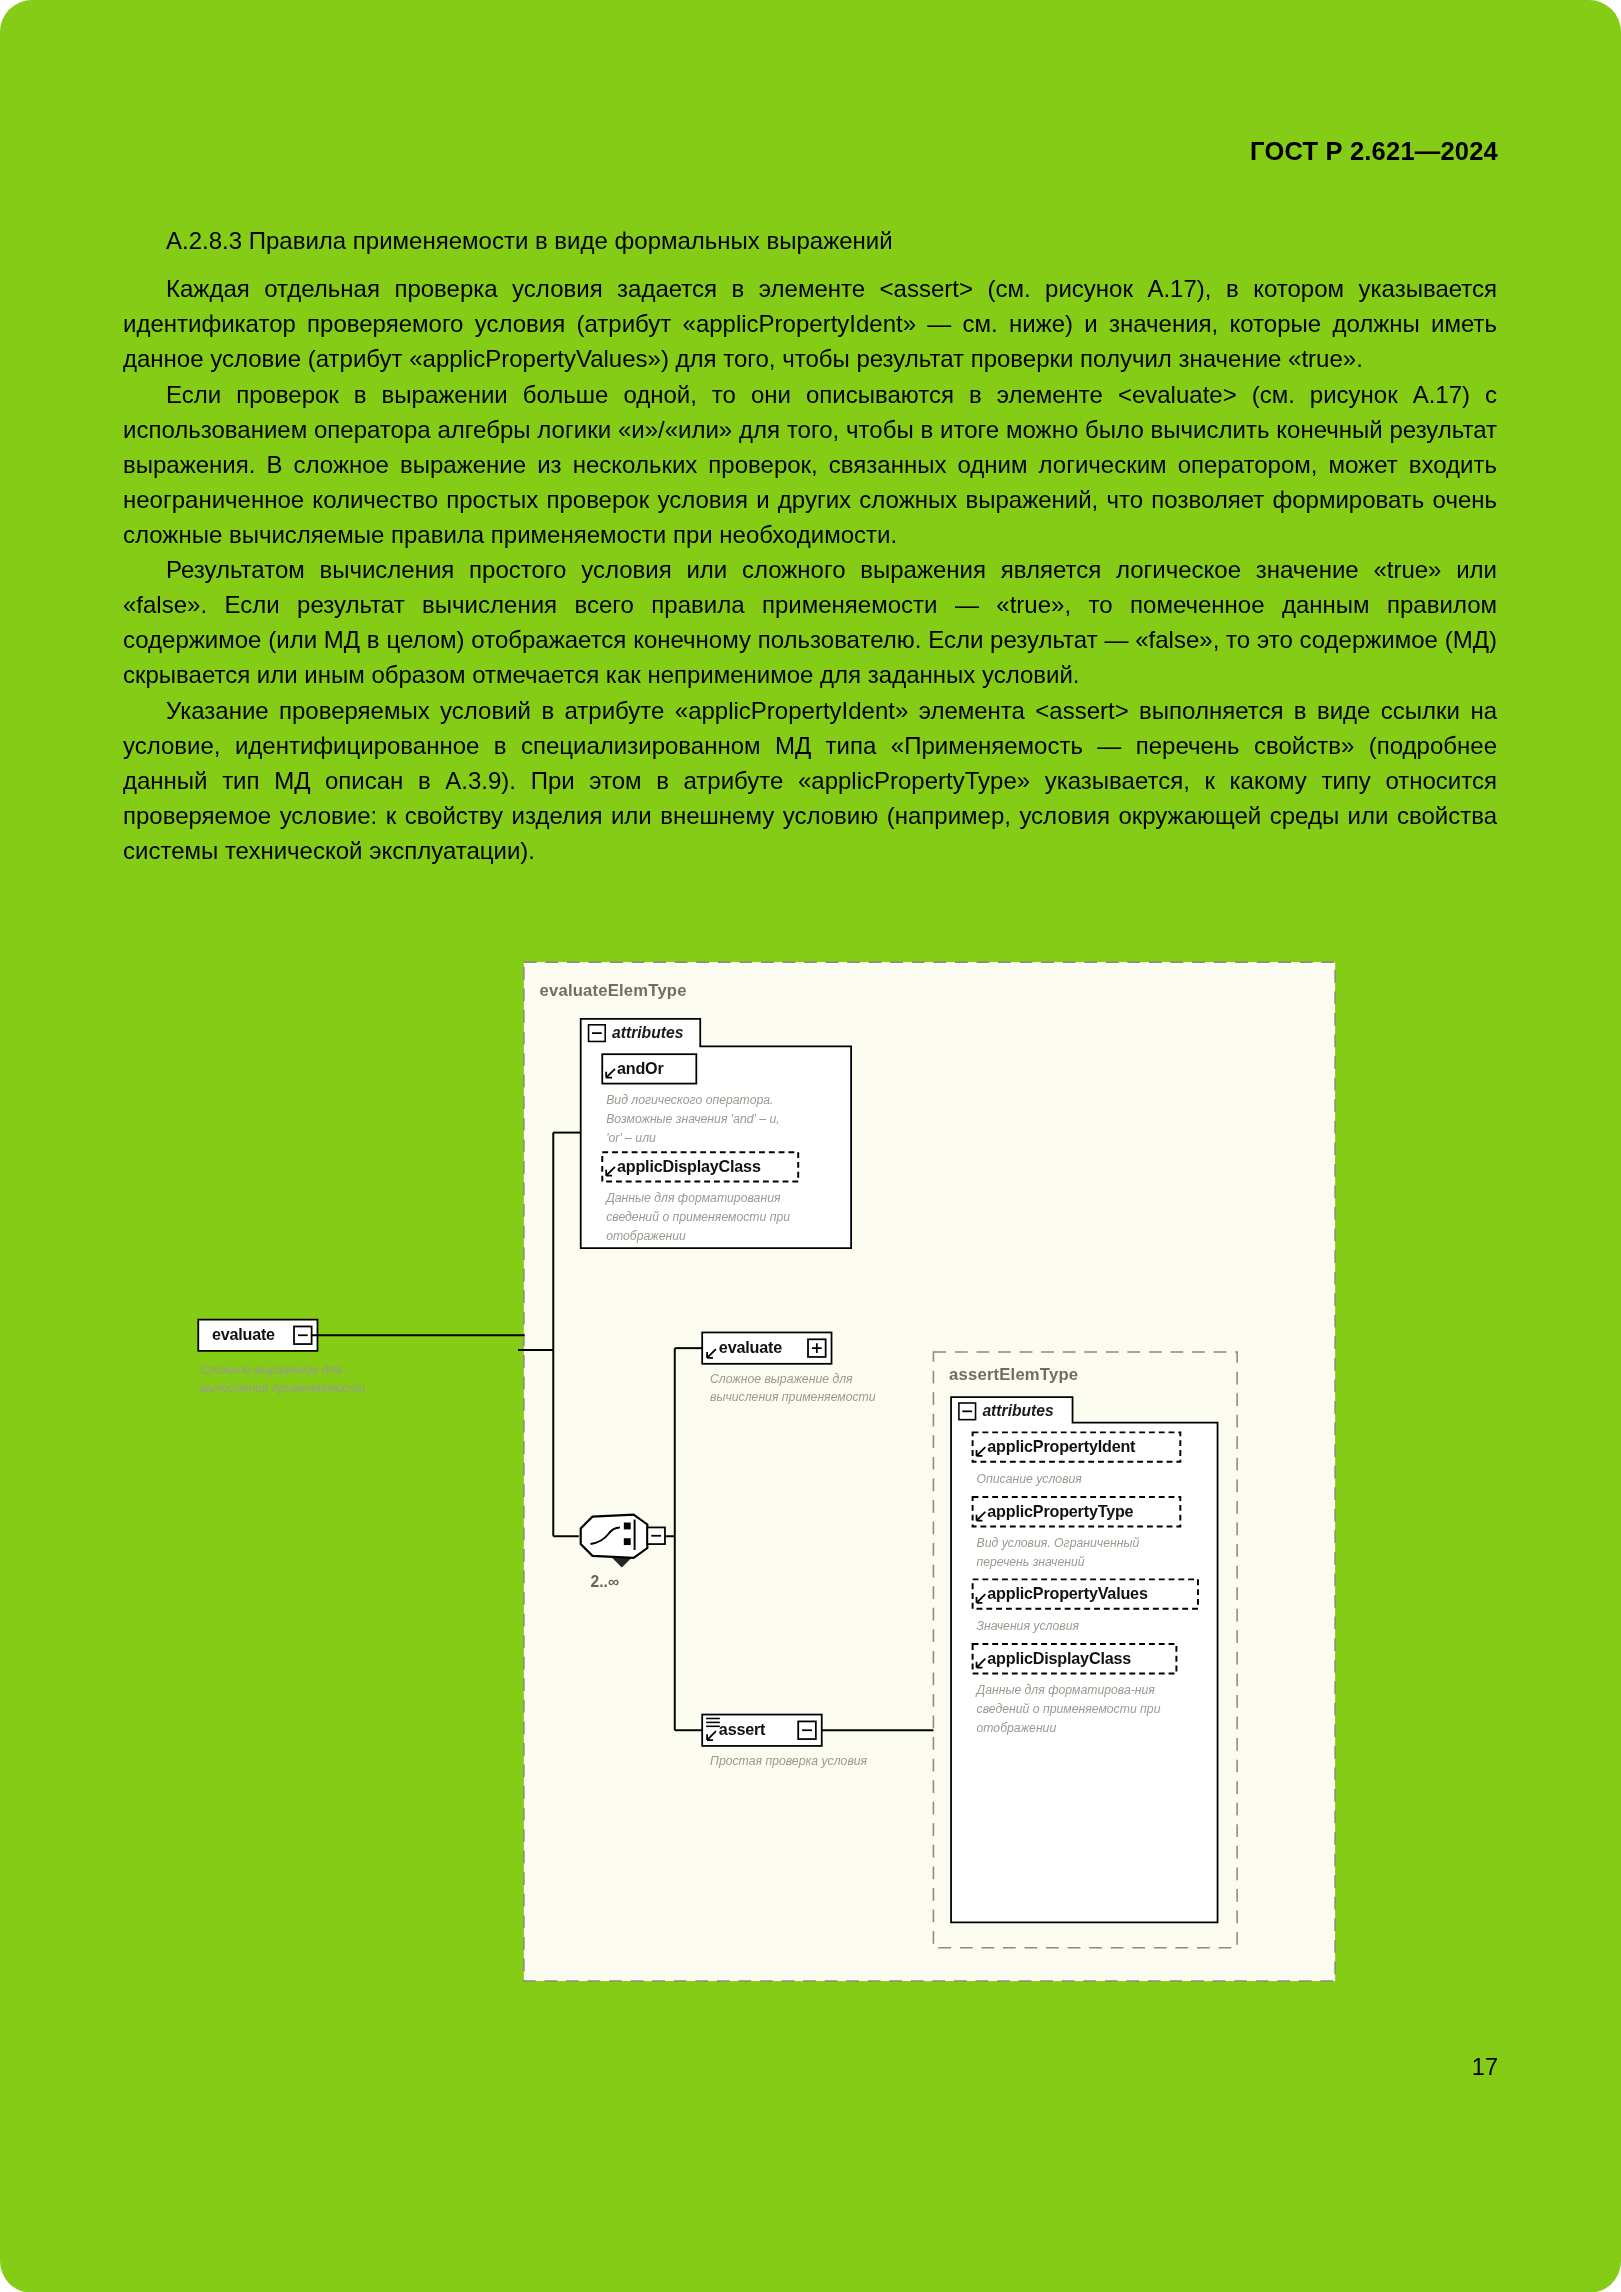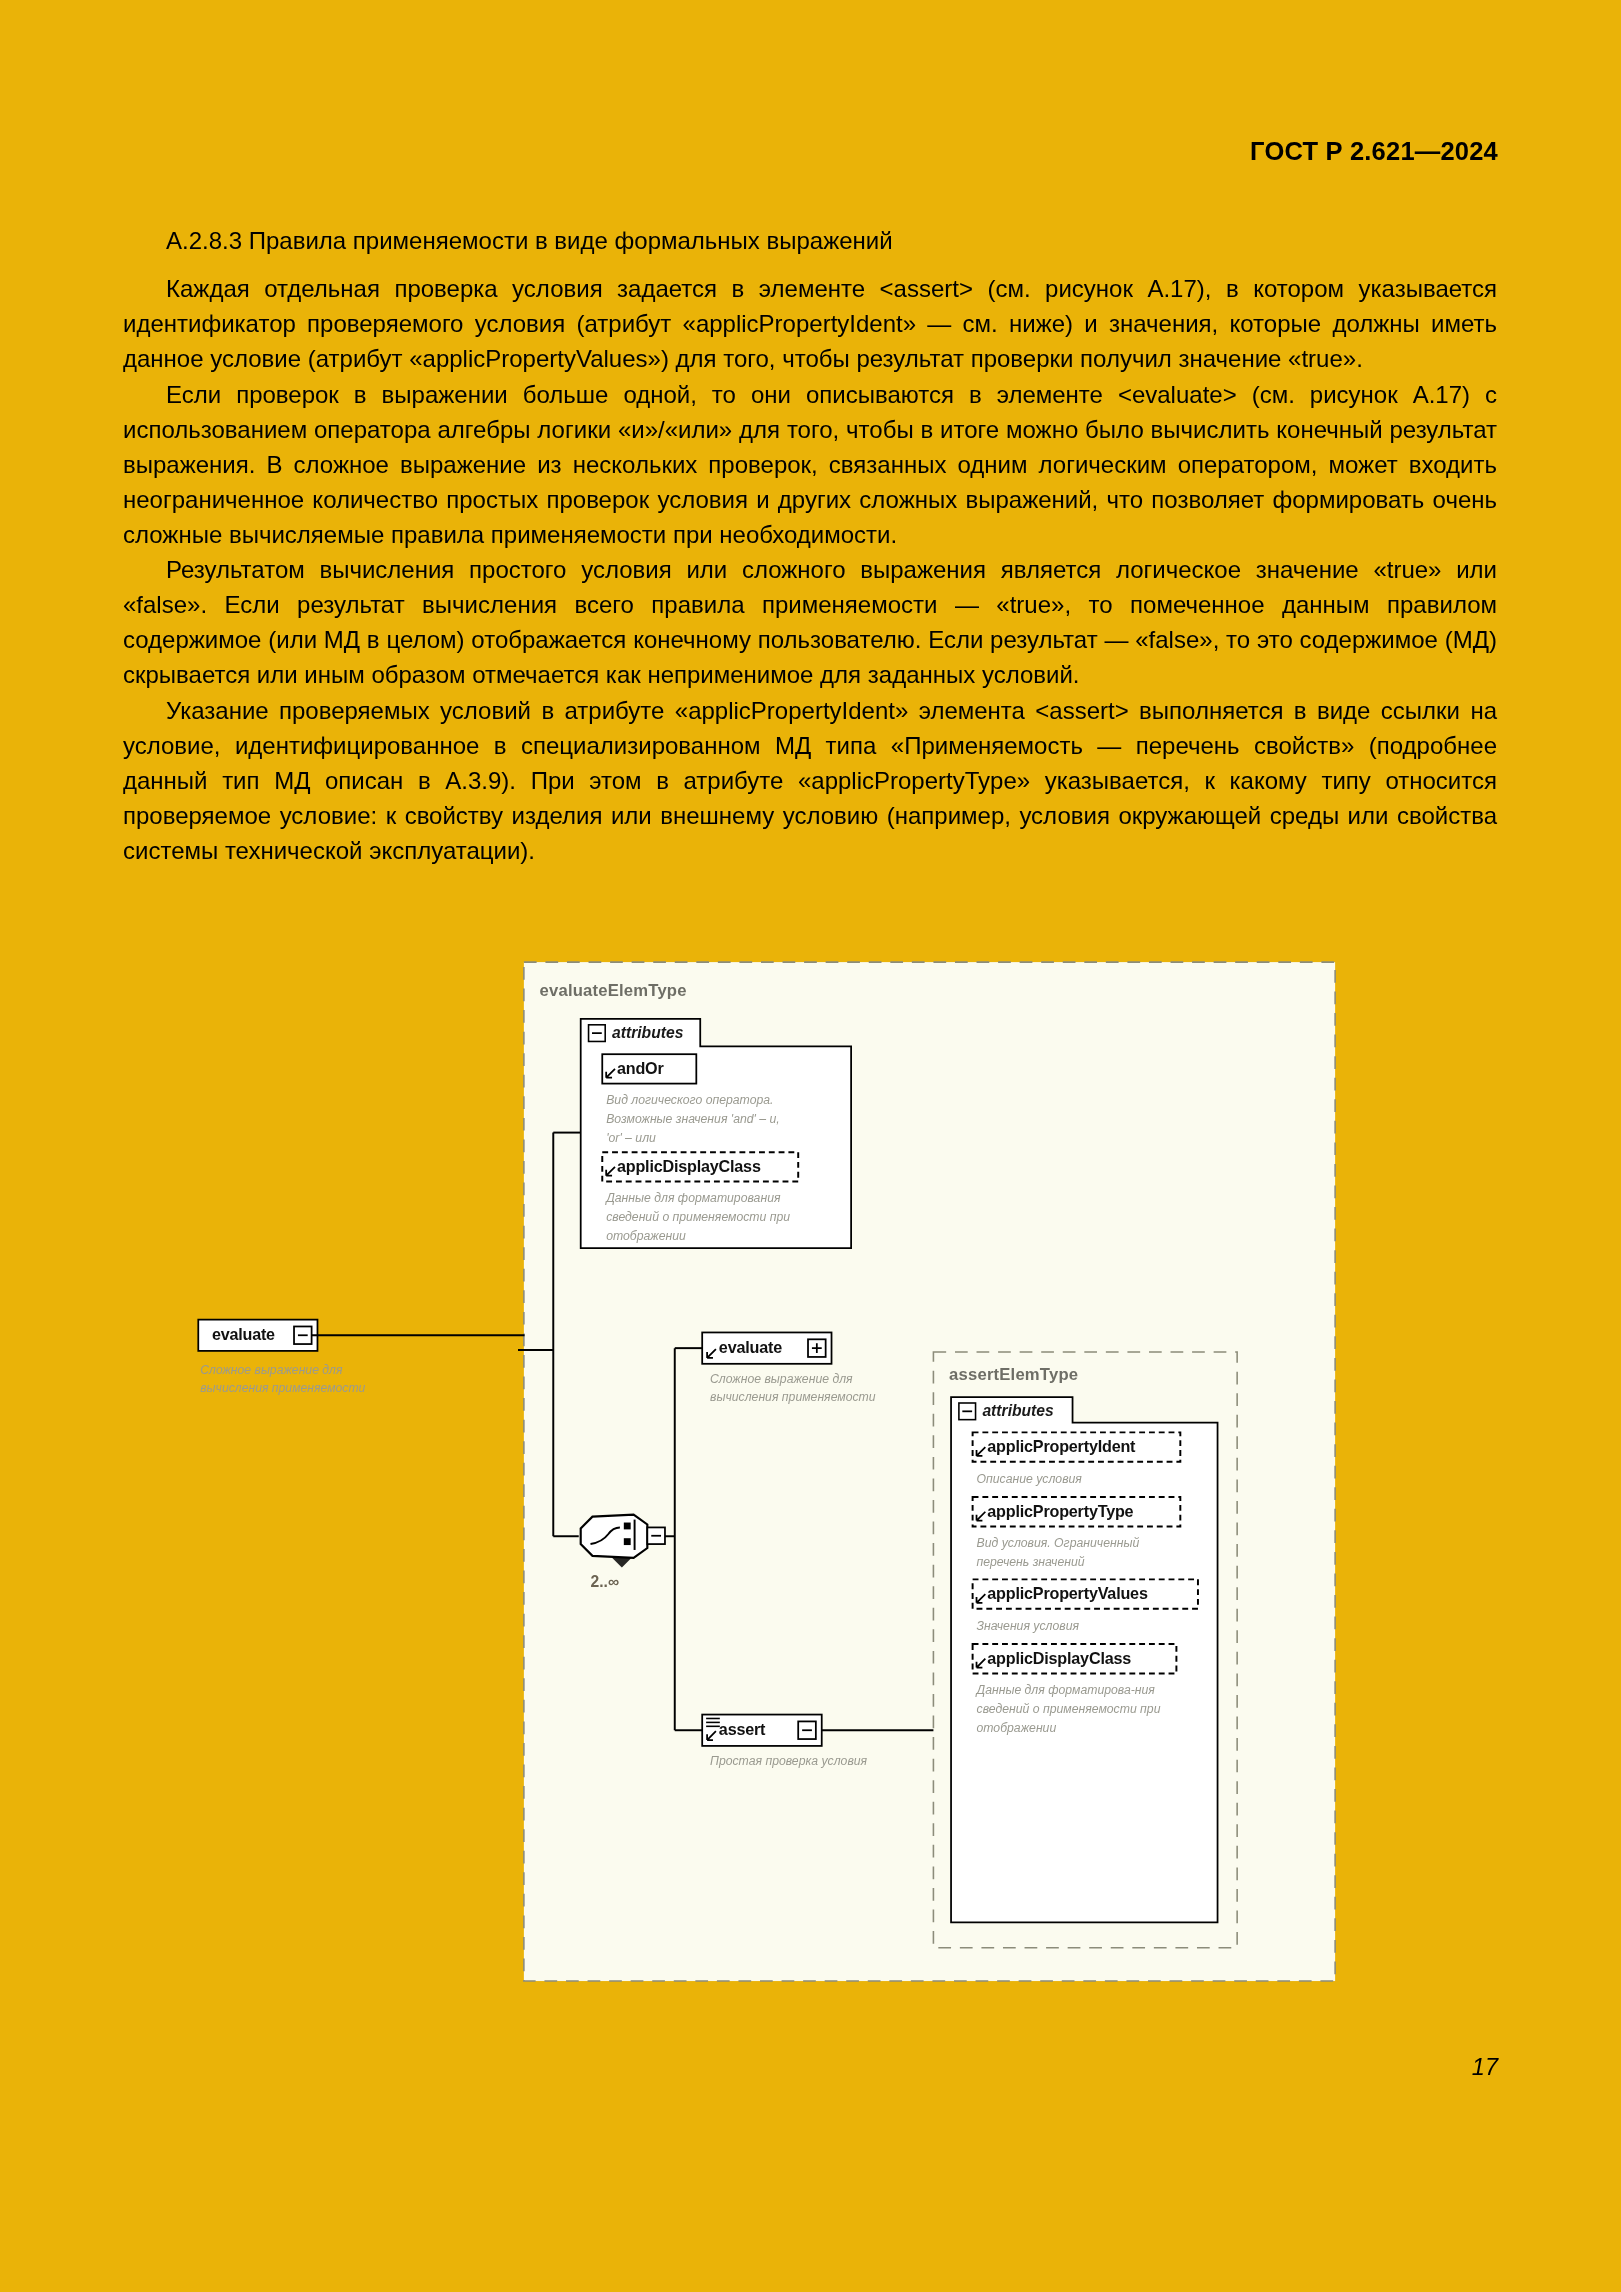--- a/index.html
+++ b/index.html
@@ -10,22 +10,23 @@
   }
   body {
     font-family: "Liberation Sans", sans-serif;
     color: #000000;
   }
 
   .page {
     position: relative;
     width: 1621px;
     height: 2293px;
-    background: #eab308;
+    background: #84cc16;
     overflow: hidden;
+    border-radius: 32px;
   }
 
   
   .page-header {
     position: absolute;
     top: 137px;
     right: 123px;
     font-size: 25.5px;
     font-weight: bold;
     letter-spacing: 0.2px;
@@ -117,21 +118,20 @@
     fill: #6b6352;
     font-weight: bold;
   }
 
   
   .page-number {
     position: absolute;
     right: 123px;
     top: 2054px;
     font-size: 23.5px;
-    font-style: italic;
   }
 </style>
 </head>
 <body>
 
 <div class="page">
 
   <div class="page-header">ГОСТ Р 2.621—2024</div>
 
   <div class="content">

